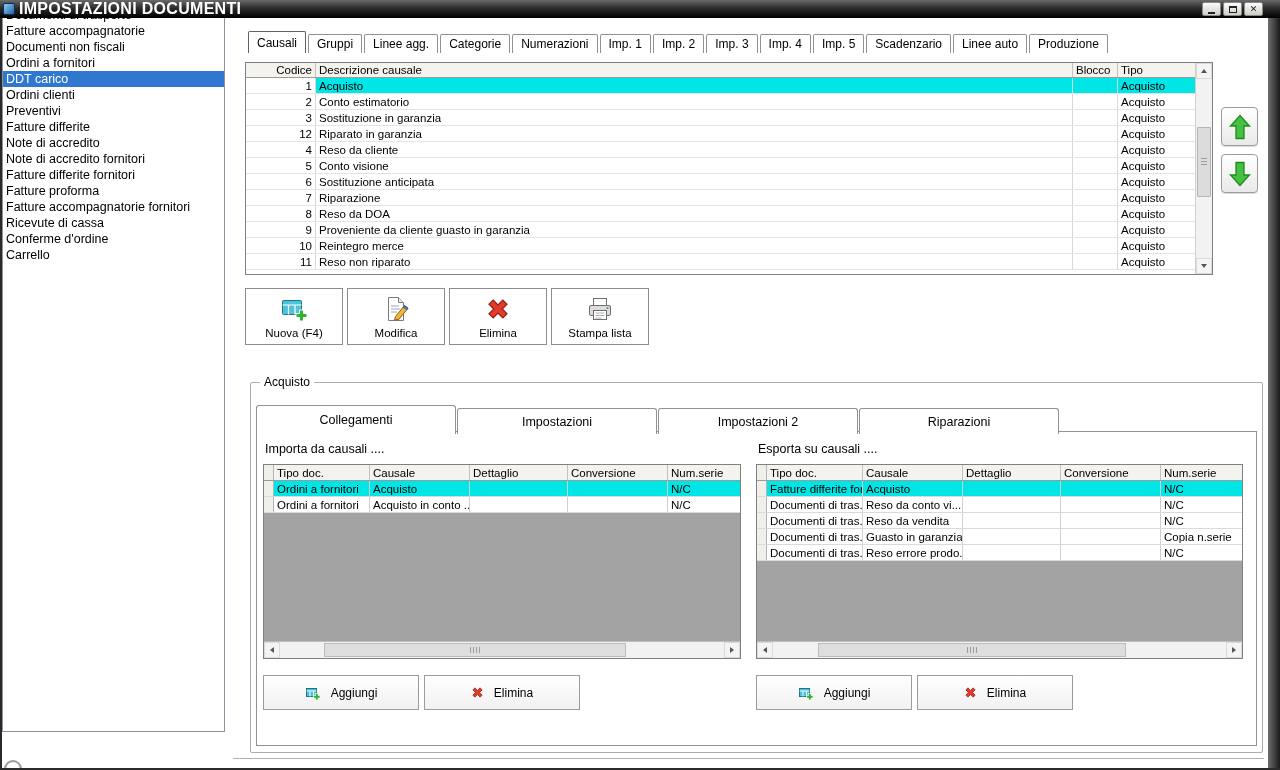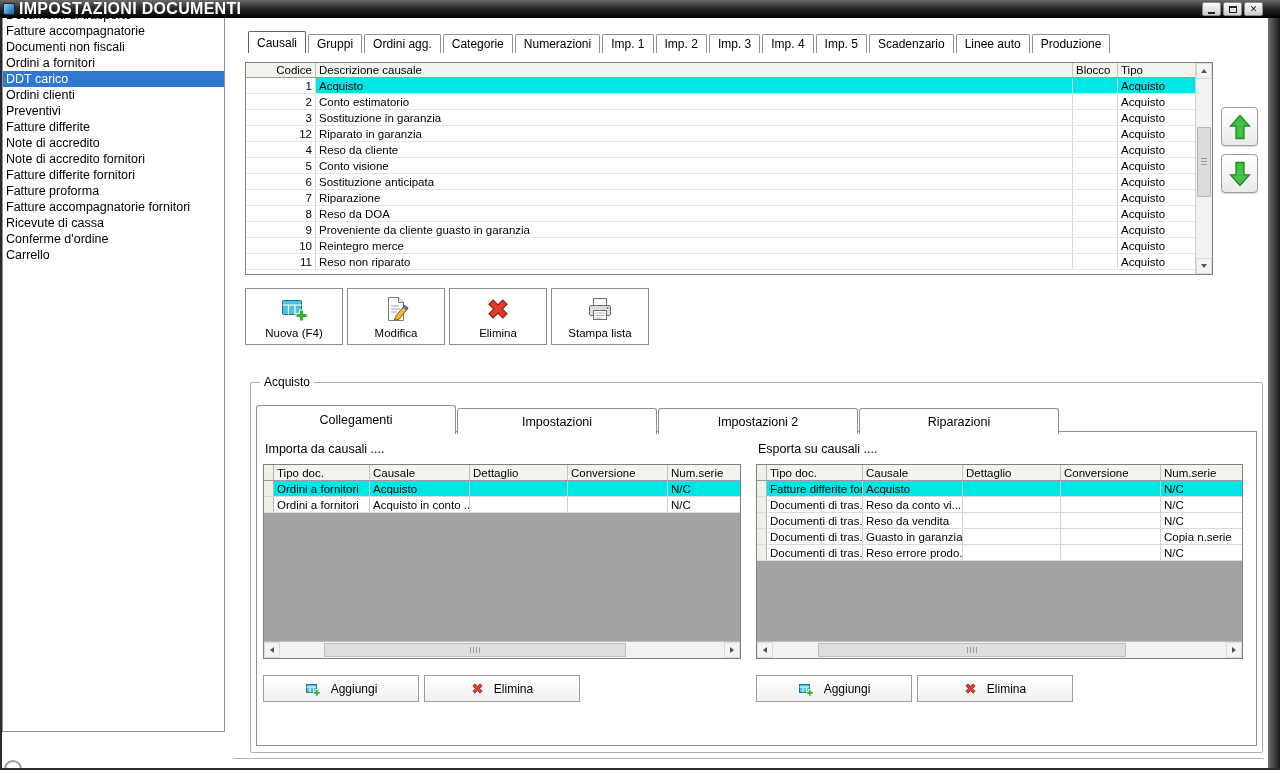--- a/index.html
+++ b/index.html
@@ -111,21 +111,21 @@
   .bc4{flex:1;border-right:none}
   .brow.sel .bcell:not(.bc-ind){background:var(--selection-cyan,#00e6e6)}
   .bfill{flex:1;background:var(--grid-filler,#a3a3a3)}
   .hscroll{height:17px;flex:none;display:flex;background:#f2f2f2;border-top:1px solid #bdbdbd}
   .hscroll .sarrow{width:16px;height:100%}
   .htrack{flex:1;position:relative;cursor:pointer}
   .hthumb{position:absolute;top:1px;bottom:1px;left:10%;width:68%;background:#dedede;border:1px solid #bdbdbd;cursor:pointer}
   .hthumb::after{content:"";position:absolute;top:3px;bottom:3px;left:50%;margin-left:-5px;width:10px;
     background:repeating-linear-gradient(90deg,#9c9c9c 0 1px,transparent 1px 3px)}
   .panel-btns{margin-top:16px;display:flex;gap:5px}
-  .pbtn{width:156px;height:27px;background:linear-gradient(#ffffff,#f1f1f1);border:1px solid #9c9c9c;
+  .pbtn{width:156px;height:35px;background:linear-gradient(#ffffff,#f1f1f1);border:1px solid #9c9c9c;
     display:flex;align-items:center;justify-content:center;gap:10px;font-size:12px;cursor:pointer}
 
   
   .bottom-sep{position:absolute;left:233px;top:758px;width:1031px;border-top:1px solid #b2b2b2}
   .corner-circle{position:absolute;left:4px;top:760px;width:18px;height:18px;border-radius:50%;
     border:2px solid #9a9a9a;background:#fdfdfd;cursor:pointer}
 </style>
 </head>
 <body>
 
@@ -162,21 +162,21 @@
       <div class="sb-item">Fatture proforma</div>
       <div class="sb-item">Fatture accompagnatorie fornitori</div>
       <div class="sb-item">Ricevute di cassa</div>
       <div class="sb-item">Conferme d'ordine</div>
       <div class="sb-item">Carrello</div>
     </div>
 
   <div class="tabstrip">
       <div class="tab active">Causali</div>
       <div class="tab">Gruppi</div>
-      <div class="tab">Ordini agg.</div>
+      <div class="tab">Linee agg.</div>
       <div class="tab">Categorie</div>
       <div class="tab">Numerazioni</div>
       <div class="tab">Imp. 1</div>
       <div class="tab">Imp. 2</div>
       <div class="tab">Imp. 3</div>
       <div class="tab">Imp. 4</div>
       <div class="tab">Imp. 5</div>
       <div class="tab">Scadenzario</div>
       <div class="tab">Linee auto</div>
       <div class="tab">Produzione</div>

